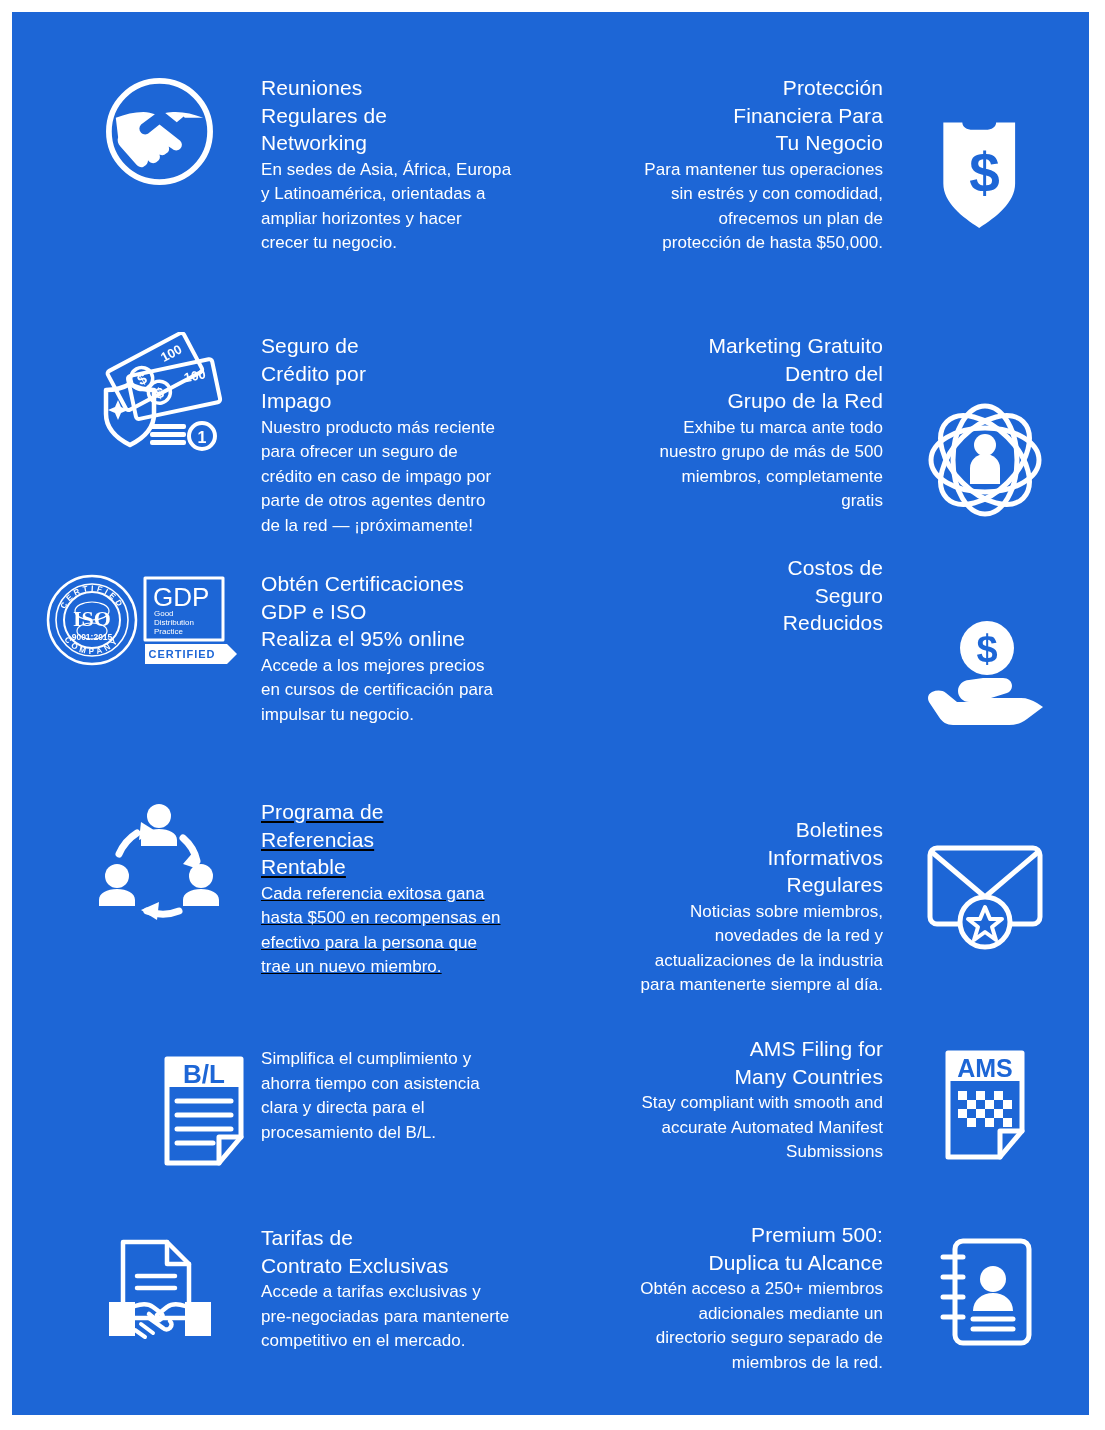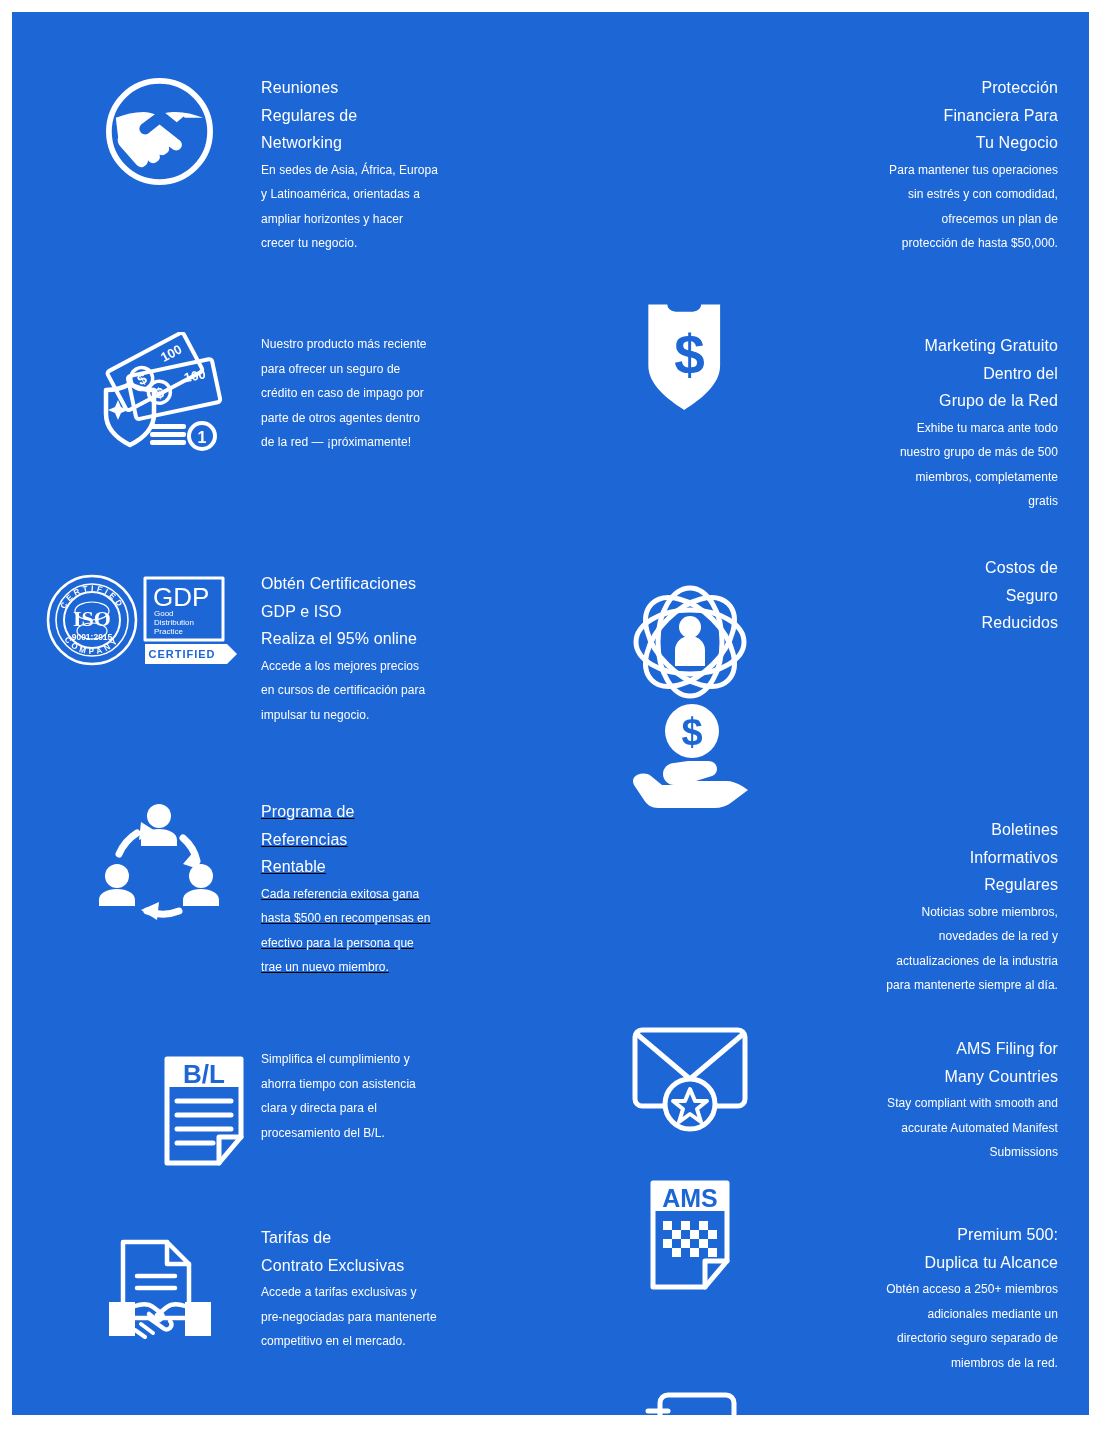--- a/index.html
+++ b/index.html
@@ -14,41 +14,41 @@
     left: 12px; top: 12px;
     width: 1077px; height: 1403px;
     background: #1d66d6;
   }
   .grid {
     position: absolute;
     left: 0; top: 0; width: 100%; height: 100%;
   }
   .cell { position: absolute; display: flex; }
   .cell.left  { flex-direction: row; }
-  .cell.right { flex-direction: column; }
+  .cell.right { }
 
   .iconbox {
     flex: 0 0 auto;
     display: flex; align-items: flex-start; justify-content: center;
   }
   .textbox { flex: 1 1 auto; }
   .left .textbox  { text-align: left;  padding-left: 14px; }
   .right .textbox { text-align: right; padding-right: 14px; }
 
   .title {
     color: #ffffff;
-    font-size: 16px;
+    font-size: 21px;
     line-height: 27.5px;
     font-weight: 400;
     letter-spacing: 0.1px;
     white-space: pre-line;
   }
   .desc {
     color: #ffffff;
-    font-size: 12px;
+    font-size: 17px;
     line-height: 24.5px;
     font-weight: 400;
     letter-spacing: 0.05px;
     white-space: pre-line;
   }
   .title + .desc { margin-top: 1px; }
 
   svg { display: block; }
   .wstroke { fill: none; stroke: #ffffff; stroke-linecap: round; stroke-linejoin: round; }
   .wfill { fill: #ffffff; }
@@ -147,20 +147,23 @@
         <g class="wfill">
           <rect x="58" y="92" width="36" height="5" rx="2"></rect>
           <rect x="58" y="100" width="36" height="5" rx="2"></rect>
           <rect x="58" y="108" width="36" height="5" rx="2"></rect>
         </g>
         <circle cx="110" cy="104" r="13" class="wstroke" stroke-width="4"></circle>
         <text x="110" y="111" class="wfill" text-anchor="middle" font-size="16" font-weight="bold" font-family="Liberation Sans, sans-serif">1</text>
       </svg>
     </div>
     <div class="textbox">
+      <div class="title">Seguro de
+Crédito por
+Impago</div>
       <div class="desc">Nuestro producto más reciente
 para ofrecer un seguro de
 crédito en caso de impago por
 parte de otros agentes dentro
 de la red — ¡próximamente!</div>
     </div>
   </div>
 
   <div class="cell right" id="c-marketing">
     <div class="textbox">

